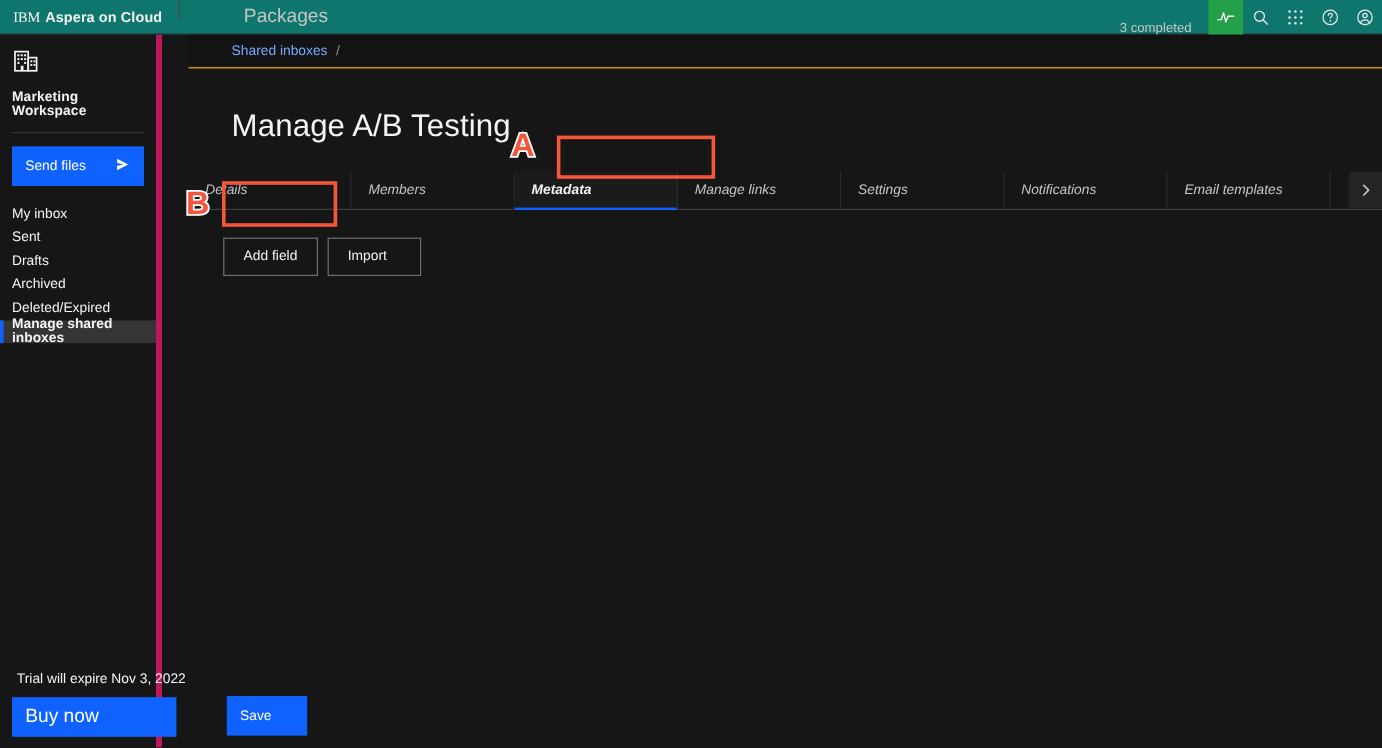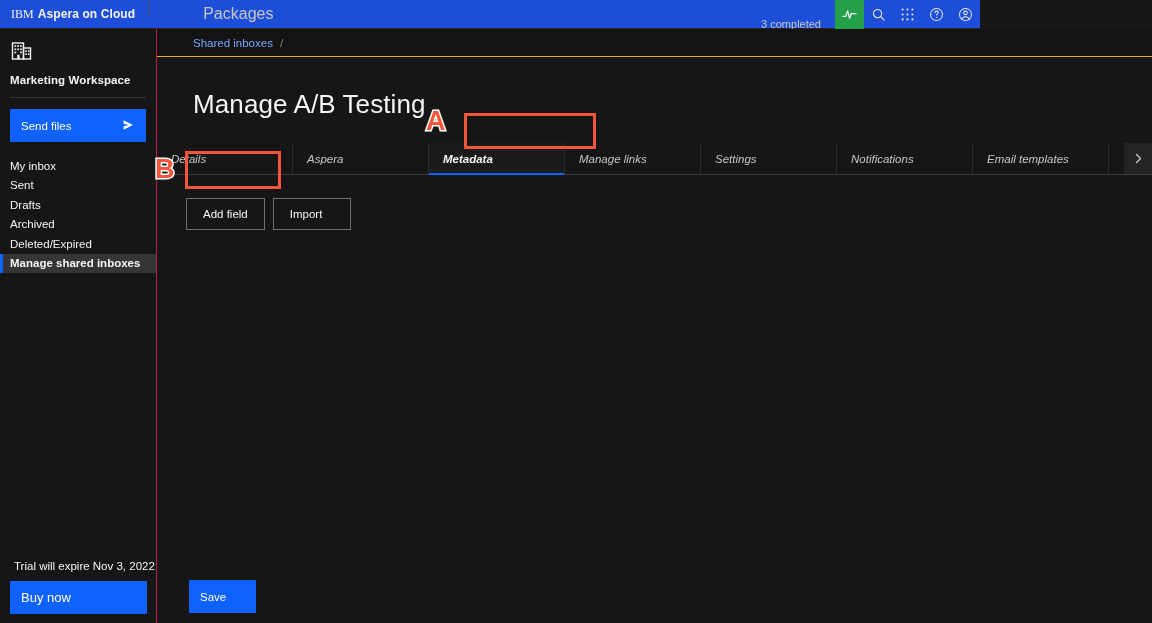--- a/index.html
+++ b/index.html
@@ -8,22 +8,22 @@
     background: #161616;
     font-family: "Liberation Sans", sans-serif;
     color: #f4f4f4;
     overflow: hidden;
   }
   #app { position: relative; width: 1152px; height: 623px; }
 
   
   .topbar {
     position: absolute; top: 0; left: 0;
-    width: 980px; height: 29px;
-    background: #1d4ed8;
+    width: 1152px; height: 29px;
+    background: #0f766e;
     border-bottom: 1px solid #262626;
     display: flex; 
   }
   .brand {
     display: flex; align-items: center;
     padding-left: 11px; height: 100%;
     font-size: 12px; letter-spacing: .1px;
   }
   .brand .ibm { font-weight: 400; color: #f4f4f4; margin-right: 4px; font-family: "Liberation Serif", serif; letter-spacing: 0; }
   .brand .prod { font-weight: 700; color: #f4f4f4; }
@@ -43,23 +43,23 @@
     width: 29px; height: 29px;
     display: flex; align-items: center; justify-content: center;
     cursor: pointer;
   }
   .iconbtn.activity { width: 29px; background: #24a148; }
   .iconbtn svg { display: block; }
 
   
   .sidebar {
     position: absolute; top: 29px; left: 0;
-    width: 157px; height: 594px;
+    width: 135px; height: 594px;
     background: #161616;
-    border-right: 1px solid #be185d;
+    border-right: 5px solid #be185d;
   }
   .ws-icon { padding: 10px 0 0 10px; }
   .ws-name {
     font-size: 11.5px; font-weight: 700; color: #f4f4f4;
     padding: 7px 10px 0 10px; letter-spacing: .1px;
   }
   .ws-rule { height: 1px; background: #333; margin: 11px 10px 0 10px; }
   .sendfiles {
     margin: 11px 10px 0 10px;
     height: 33px; background: #0f62fe;
@@ -83,21 +83,21 @@
     width: 3px; height: 100%; background: #0f62fe;
   }
   .trial {
     position: absolute; left: 14px; bottom: 51px;
     font-size: 11.5px; color: #f4f4f4; white-space: nowrap;
   }
   .buynow {
     position: absolute; left: 10px; bottom: 9px;
     width: 137px; height: 33px; background: #0f62fe;
     display: flex; align-items: center; padding-left: 11px;
-    font-size: 13px; color: #fff; cursor: pointer;
+    font-size: 16px; color: #fff; cursor: pointer;
   }
 
   
   .main {
     position: absolute; top: 29px; left: 157px;
     width: 995px; height: 594px;
     background: #161616;
   }
   .crumbbar {
     height: 28px; background: #131313;
@@ -317,21 +317,21 @@
       <span class="crumbsep">/</span>
     </div>
 
     <div class="page-title">Manage A/B Testing</div>
 
     <div class="tabs">
       <div class="tab">
         <span>Details</span>
       </div>
       <div class="tab">
-        <span>Aspera</span>
+        <span>Members</span>
       </div>
       <div class="tab active">
         <span>Metadata</span>
       </div>
       <div class="tab">
         <span>Manage links</span>
       </div>
       <div class="tab">
         <span>Settings</span>
       </div>

